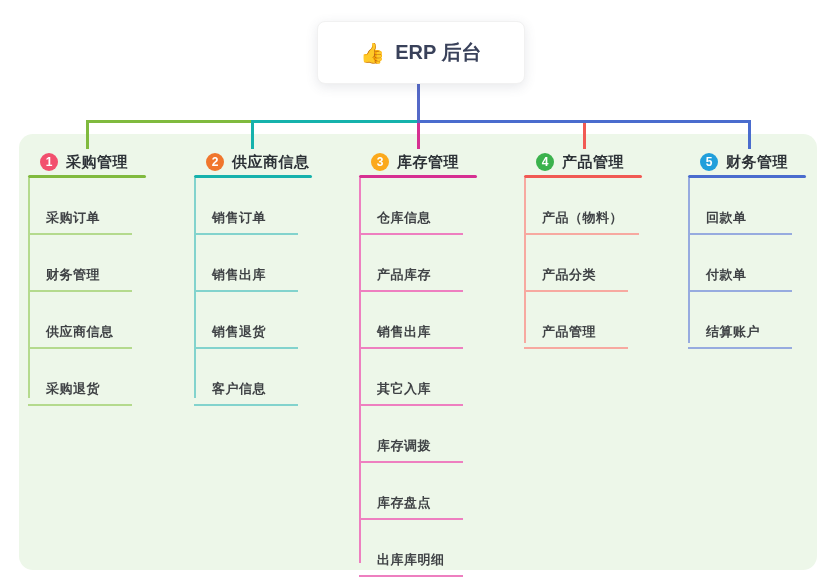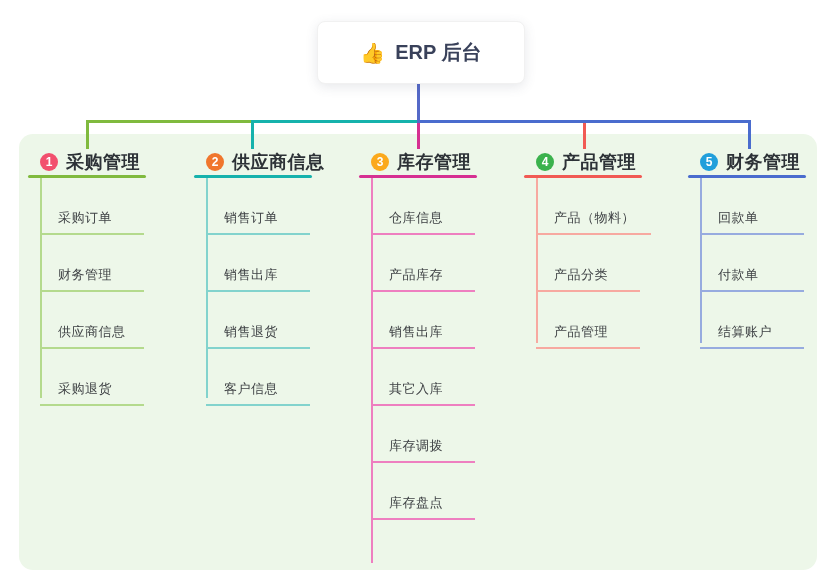--- a/index.html
+++ b/index.html
@@ -29,23 +29,23 @@
   
   .branch{position:absolute;top:149px;width:118px;z-index:2;}
   .btitle{
     display:flex;align-items:center;gap:8px;height:26px;padding-left:12px;cursor:pointer;
   }
   .badge{
     width:18px;height:18px;border-radius:50%;background:var(--bg,#999);
     color:#fff;font-size:12px;font-weight:700;flex:0 0 18px;
     display:flex;align-items:center;justify-content:center;line-height:1;
   }
-  .blabel{font-size:18px;font-weight:700;color:#2d3237;white-space:nowrap;letter-spacing:.5px;}
+  .blabel{font-size:15px;font-weight:700;color:#2d3237;white-space:nowrap;letter-spacing:.5px;}
   .bline{height:3px;width:118px;background:var(--c,#999);border-radius:2px;}
-  .kids{position:relative;margin-left:12px;}
+  .kids{position:relative;font-weight:bold;}
   .vline{position:absolute;left:0;top:0;width:2px;background:var(--cl,#ccc);}
   .child{
     position:relative;height:55px;width:fit-content;min-width:70px;
     padding:0 16px 0 18px;display:flex;align-items:flex-end;
     border-bottom:2px solid var(--cl,#ccc);cursor:pointer;
   }
   .child span{
     margin-bottom:6px;font-size:13px;color:#3f4245;white-space:nowrap;letter-spacing:.5px;
   }
 </style>
@@ -137,20 +137,23 @@
         </div>
       <div class="child">
           <span>其它入库</span>
         </div>
       <div class="child">
           <span>库存调拨</span>
         </div>
       <div class="child">
           <span>库存盘点</span>
         </div>
+      <div class="child">
+          <span>出库库明细</span>
+        </div>
     </div>
   </div>
 
   <div class="branch" style="left: 524px; --c: #f15a54; --cl: #f7a9a0; --bg: #3bb24d;">
     <div class="btitle">
       <span class="badge">4</span>
       <span class="blabel">产品管理</span>
     </div>
     <div class="bline"></div>
     <div class="kids">

